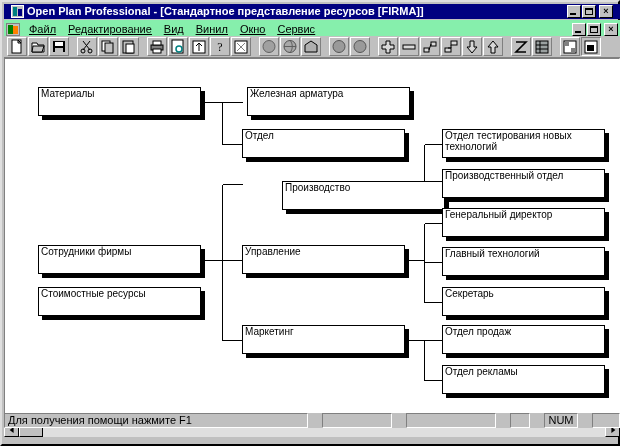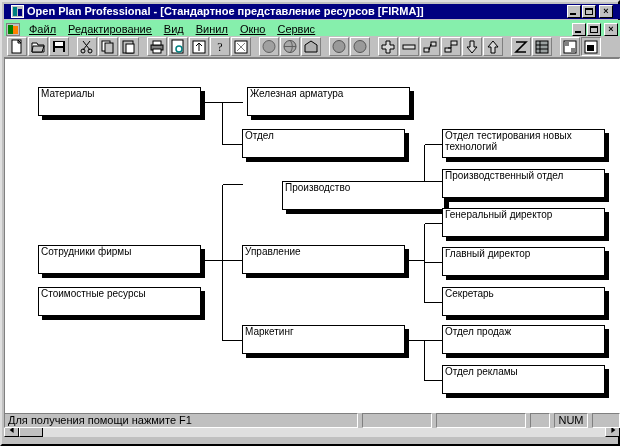--- a/index.html
+++ b/index.html
@@ -95,21 +95,21 @@
   .sb-btn .arrow{position:absolute;left:50%;top:50%;width:0;height:0;}
   .sb-btn.left .arrow{transform:translate(-60%,-50%);border-top:3px solid transparent;border-bottom:3px solid transparent;border-right:4px solid #000;}
   .sb-btn.right .arrow{transform:translate(-40%,-50%);border-top:3px solid transparent;border-bottom:3px solid transparent;border-left:4px solid #000;}
   .sb-track{flex:1 1 auto;background:#dfdfdf;position:relative;}
   .sb-thumb{position:absolute;left:0;top:0;height:100%;width:24px;background:#c0c0c0;
             border:1px solid;border-color:#fff #000 #000 #fff;box-sizing:border-box;}
 
   
   .statusbar{
     position:absolute;left:2px;top:411px;width:616px;height:15px;
-    background:#c0c0c0;display:flex;align-items:stretch;box-sizing:border-box;gap:4px;
+    background:#c0c0c0;display:flex;align-items:stretch;box-sizing:border-box;gap:14px;
   }
   .sfield{
     background:#c0c0c0;border:1px solid;border-color:#808080 #fff #fff #808080;
     box-sizing:border-box;font-size:11px;line-height:11px;color:#000;
     padding:1px 3px;display:flex;align-items:center;overflow:hidden;white-space:nowrap;
   }
   .sf-main{flex:1 1 auto;}
   .sf-a{width:70px;flex:0 0 auto;}
   .sf-b{width:90px;flex:0 0 auto;}
   .sf-c{width:20px;flex:0 0 auto;}
@@ -387,21 +387,21 @@
           <div class="label">Сотрудники фирмы</div>
         </div>
         <div class="node" style="left: 237px; top: 186px; width: 163px; height: 29px;">
           <div class="shadow"></div>
           <div class="body"></div>
           <div class="label">Управление</div>
         </div>
         <div class="node" style="left: 437px; top: 188px; width: 163px; height: 29px;">
           <div class="shadow"></div>
           <div class="body"></div>
-          <div class="label">Главный директор</div>
+          <div class="label">Главный технологий</div>
         </div>
         <div class="node" style="left: 33px; top: 228px; width: 163px; height: 29px;">
           <div class="shadow"></div>
           <div class="body"></div>
           <div class="label">Стоимостные ресурсы</div>
         </div>
         <div class="node" style="left: 437px; top: 228px; width: 163px; height: 29px;">
           <div class="shadow"></div>
           <div class="body"></div>
           <div class="label">Секретарь</div>

